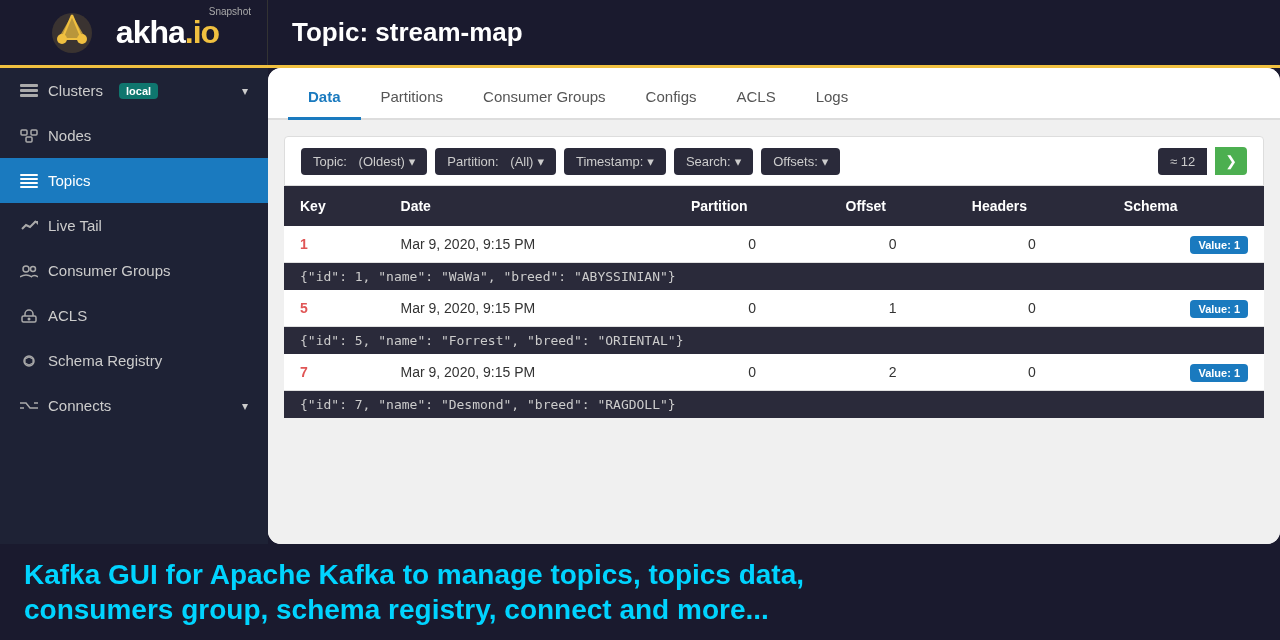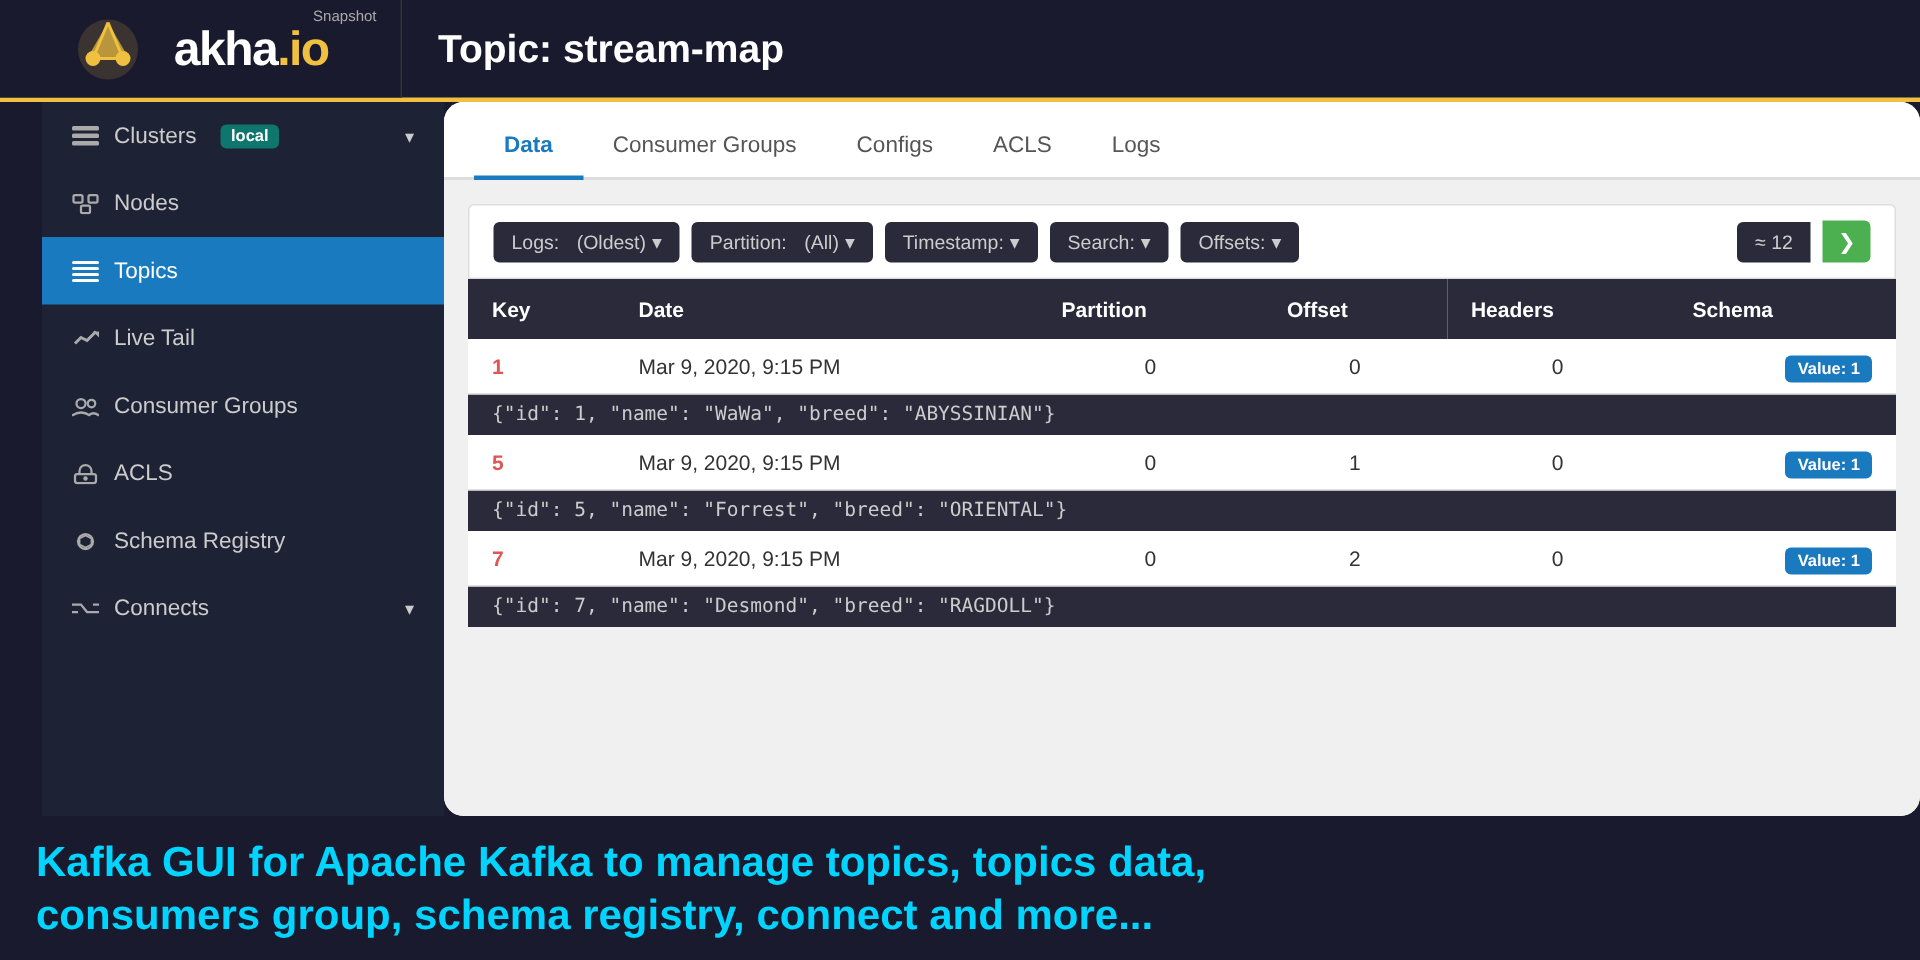--- a/index.html
+++ b/index.html
@@ -59,21 +59,20 @@
       font-size: 26px;
       font-weight: 600;
       color: white;
     }
 
     
     .main-body {
       display: flex;
       flex: 1;
       overflow: hidden;
-      margin-left: 28px;
     }
 
     
     .sidebar {
       width: 268px;
       background: #1e2235;
       flex-shrink: 0;
       display: flex;
       flex-direction: column;
       overflow-y: auto;
@@ -352,31 +351,32 @@
       <span>Connects</span>
       <span class="chevron">▾</span>
     </div>
 
   </div>
 
   <div class="content-area">
 
     <div class="tabs-bar">
       <div class="tab active">Data</div>
+      <div class="tab">Partitions</div>
       <div class="tab">Consumer Groups</div>
       <div class="tab">Configs</div>
       <div class="tab">ACLS</div>
       <div class="tab">Logs</div>
     </div>
 
     <div class="data-content">
 
       <div class="toolbar">
         <button class="toolbar-btn">
-          <span>Logs:</span>&nbsp;
+          <span>Topic:</span>&nbsp;
           <span>(Oldest)</span>
           <span>▾</span>
         </button>
         <button class="toolbar-btn">
           <span>Partition:</span>&nbsp;
           <span>(All)</span>
           <span>▾</span>
         </button>
         <button class="toolbar-btn">
           <span>Timestamp:</span>

